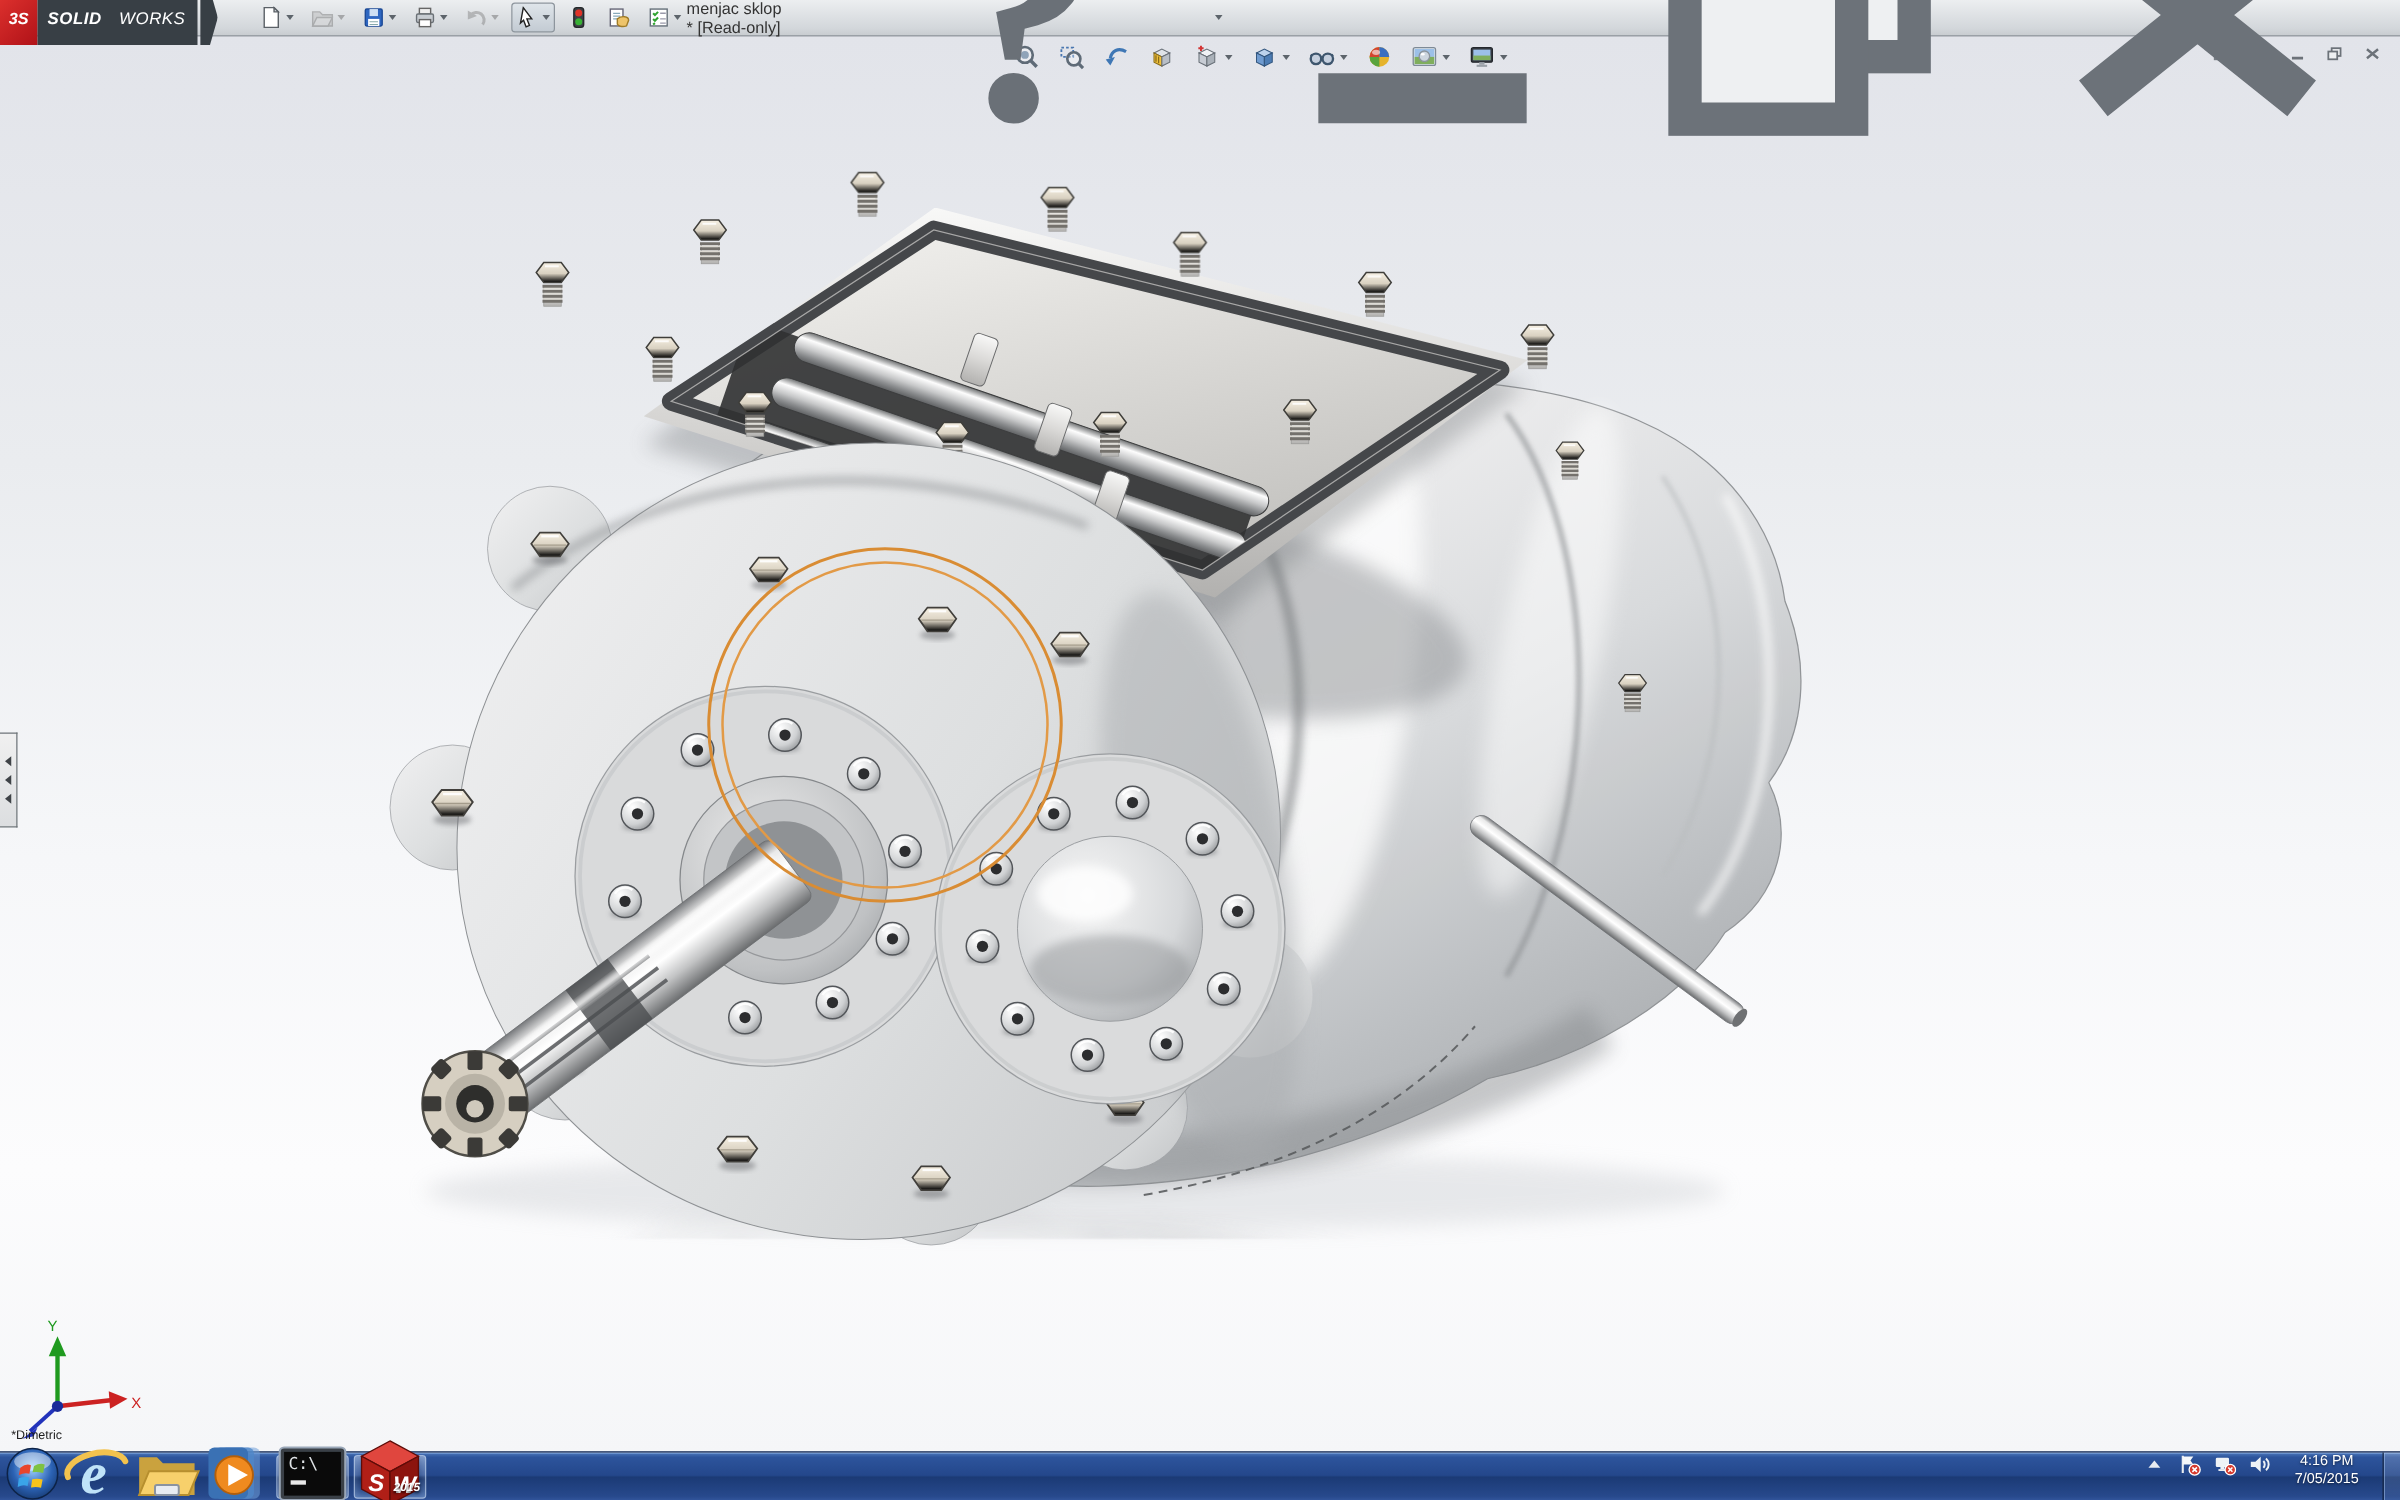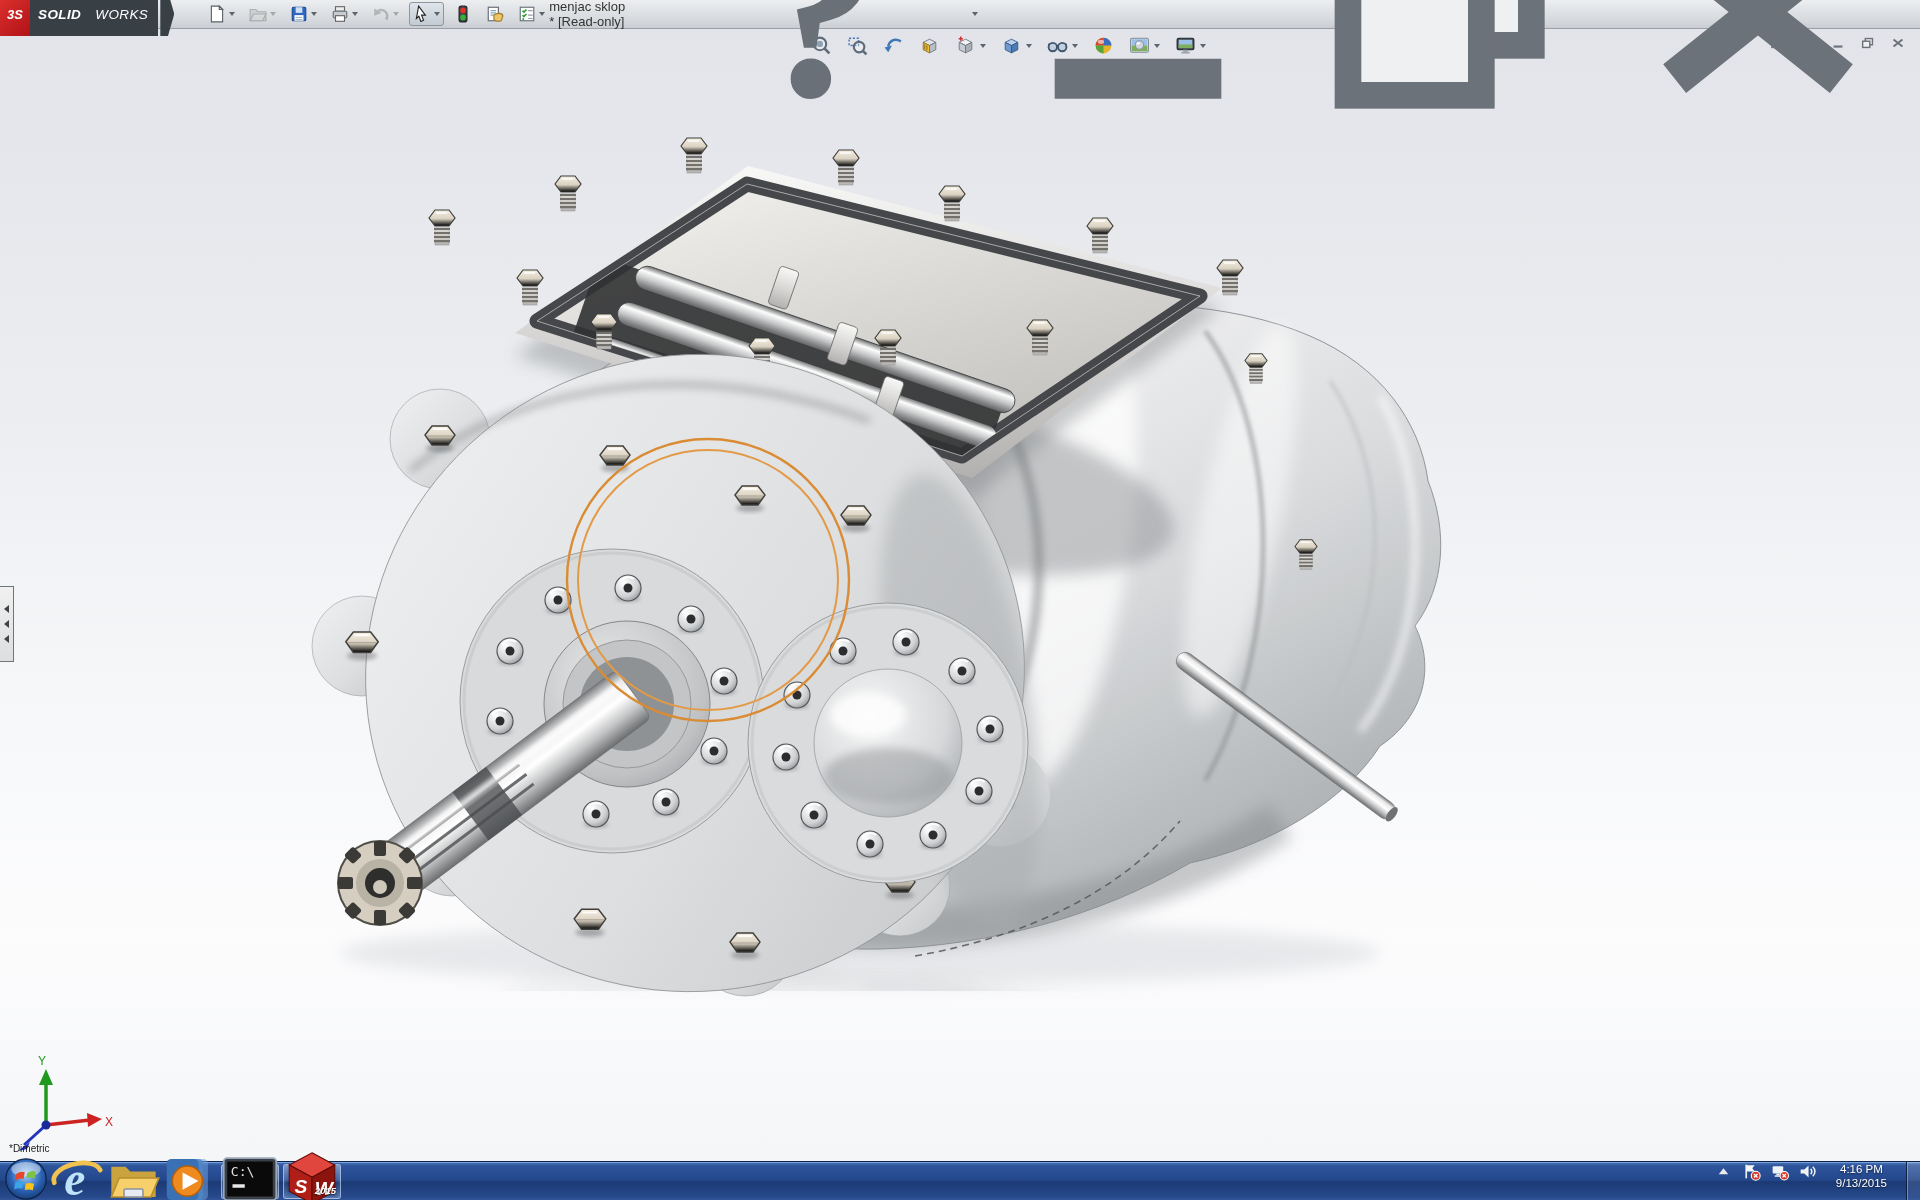--- a/index.html
+++ b/index.html
@@ -690,18 +690,18 @@
           </div>
           <div class="t-icn">
             <span class="icn"><svg viewBox="0 0 18 18" width="100%" height="100%" xmlns="http://www.w3.org/2000/svg">
                 <polygon points="2.5,7 6,7 10,3.2 10,14.8 6,11 2.5,11" fill="#eef2f6"></polygon>
                 <path d="M12 6.5a3.5 3.5 0 0 1 0 5M14 4.5a6 6 0 0 1 0 9" stroke="#eef2f6" stroke-width="1.5" fill="none"></path>
               </svg></span>
           </div>
         </div>
       <div class="clock">
         <div>4:16 PM</div>
-        <div>9/13/2015</div>
+        <div>7/05/2015</div>
       </div>
       <div class="show-desktop"></div>
     </div>
   </div>
 </div>
 
 </body></html>

